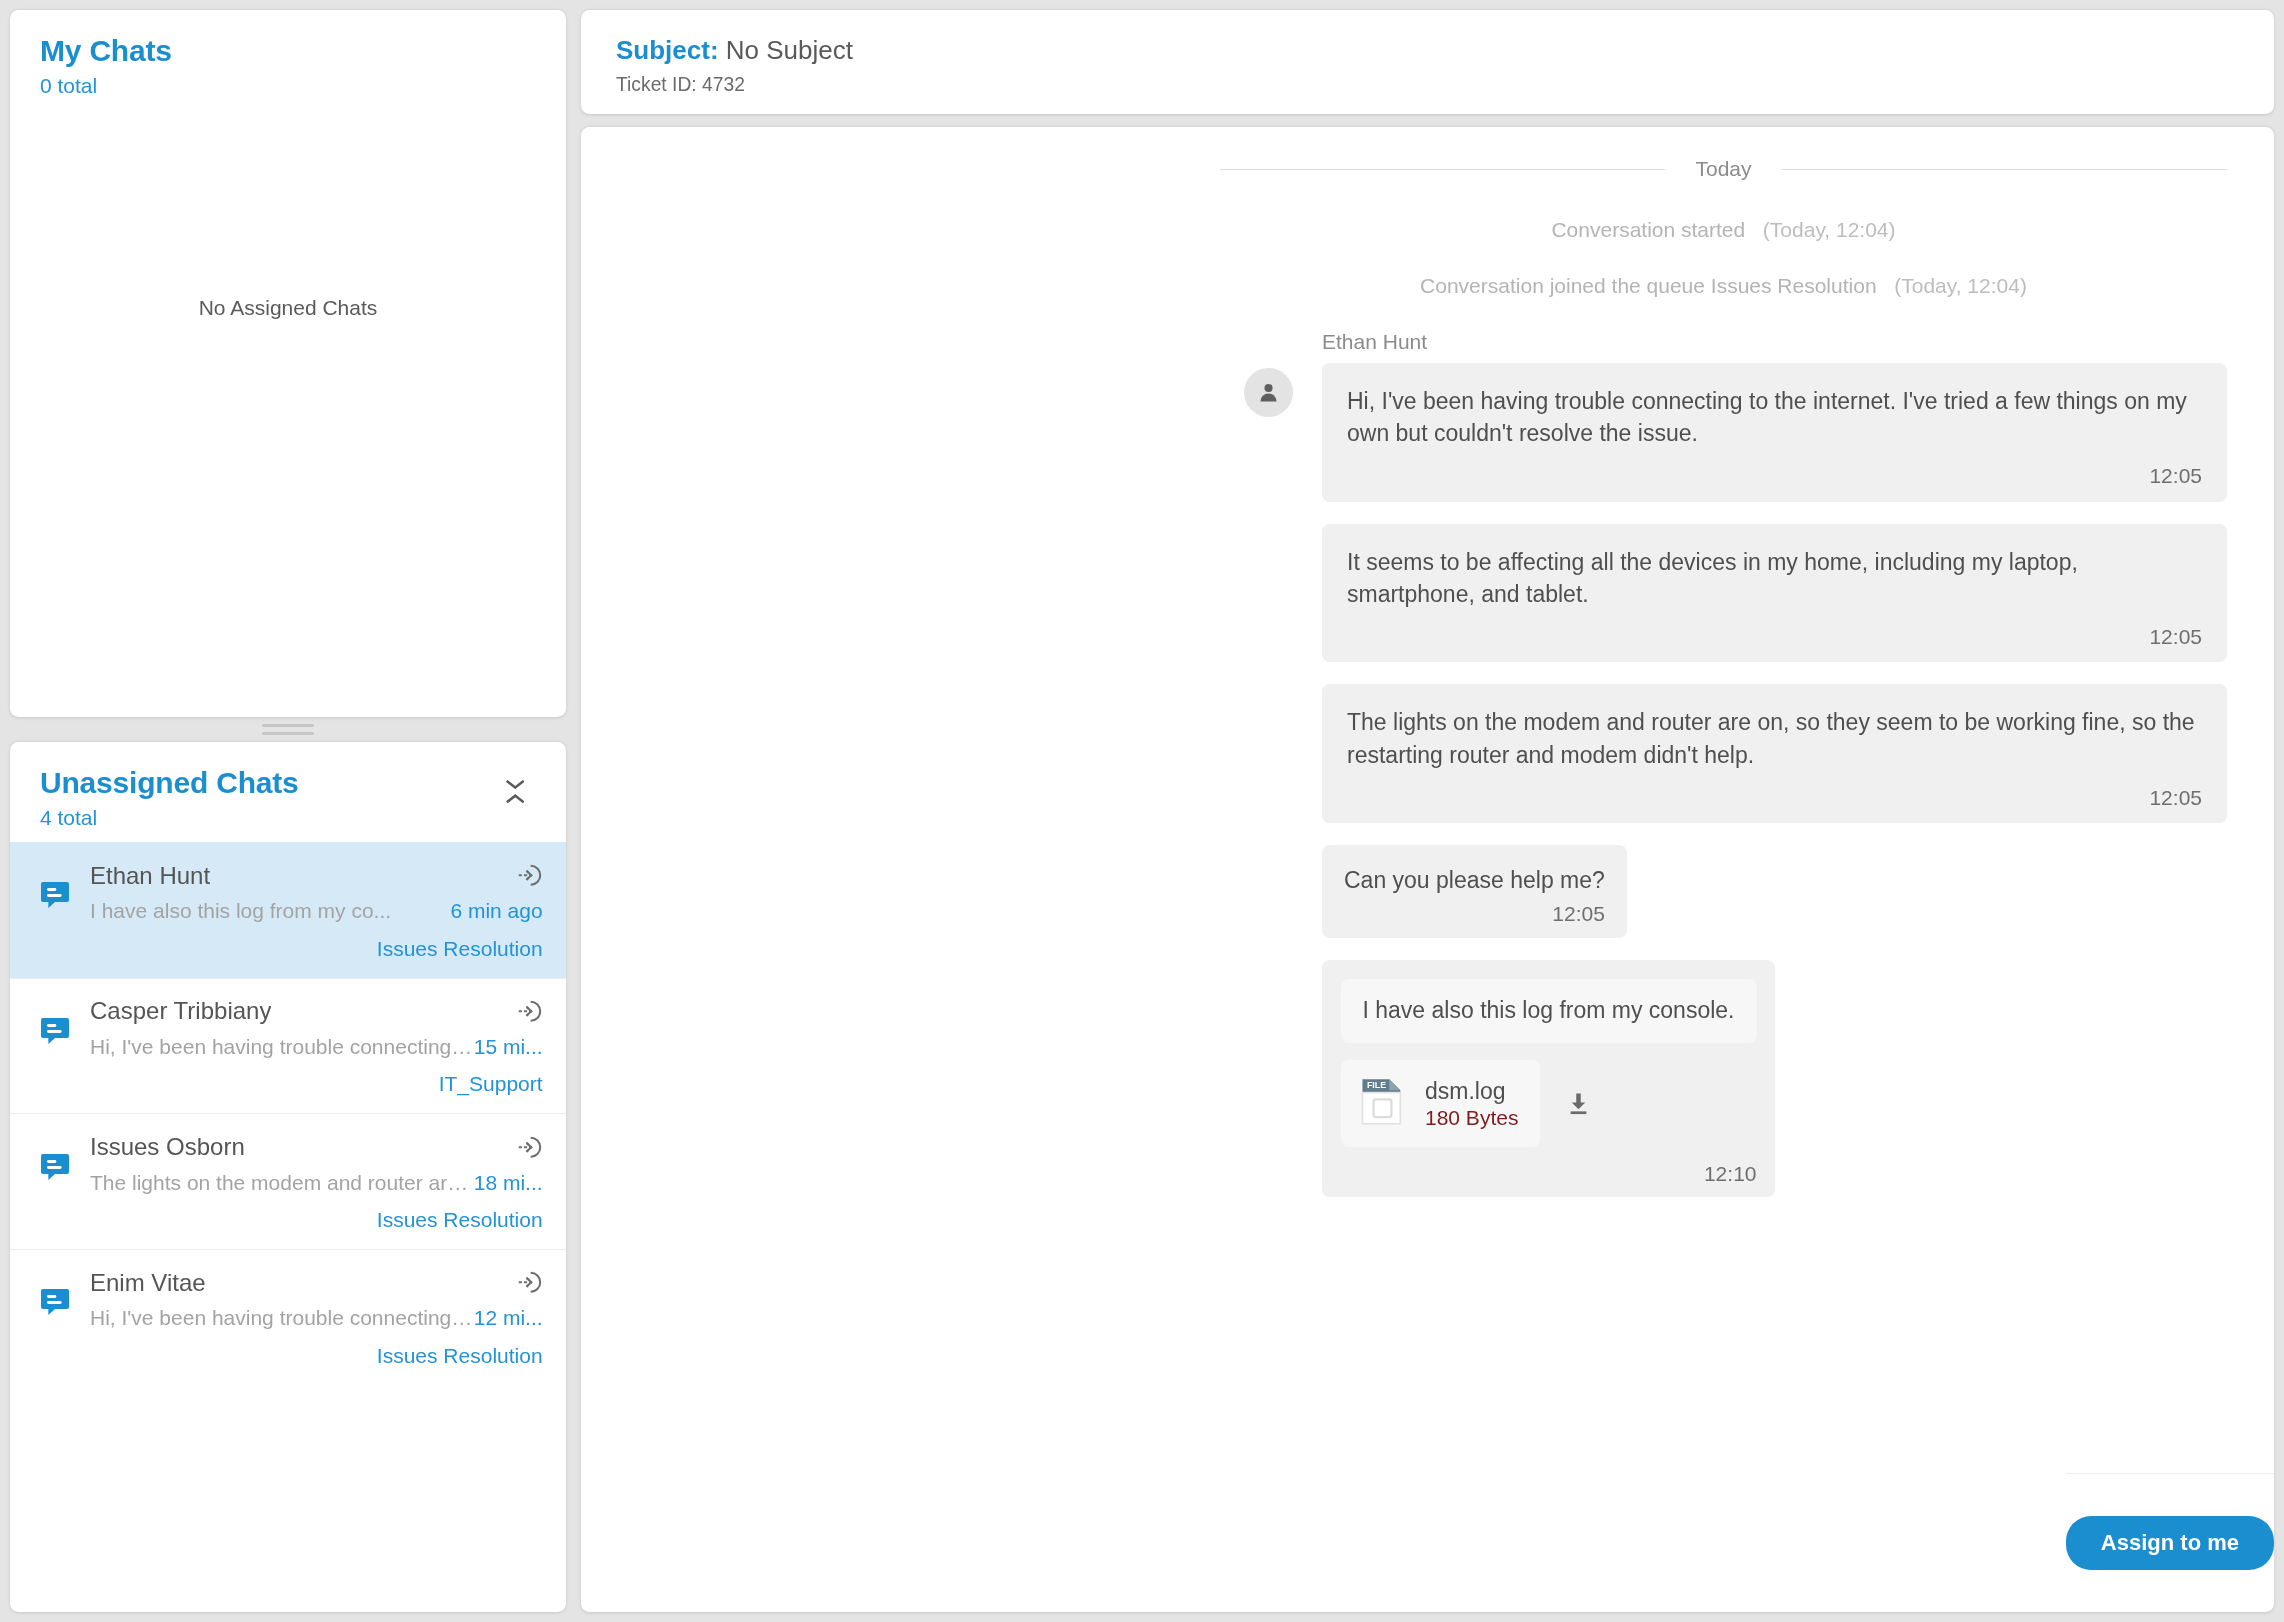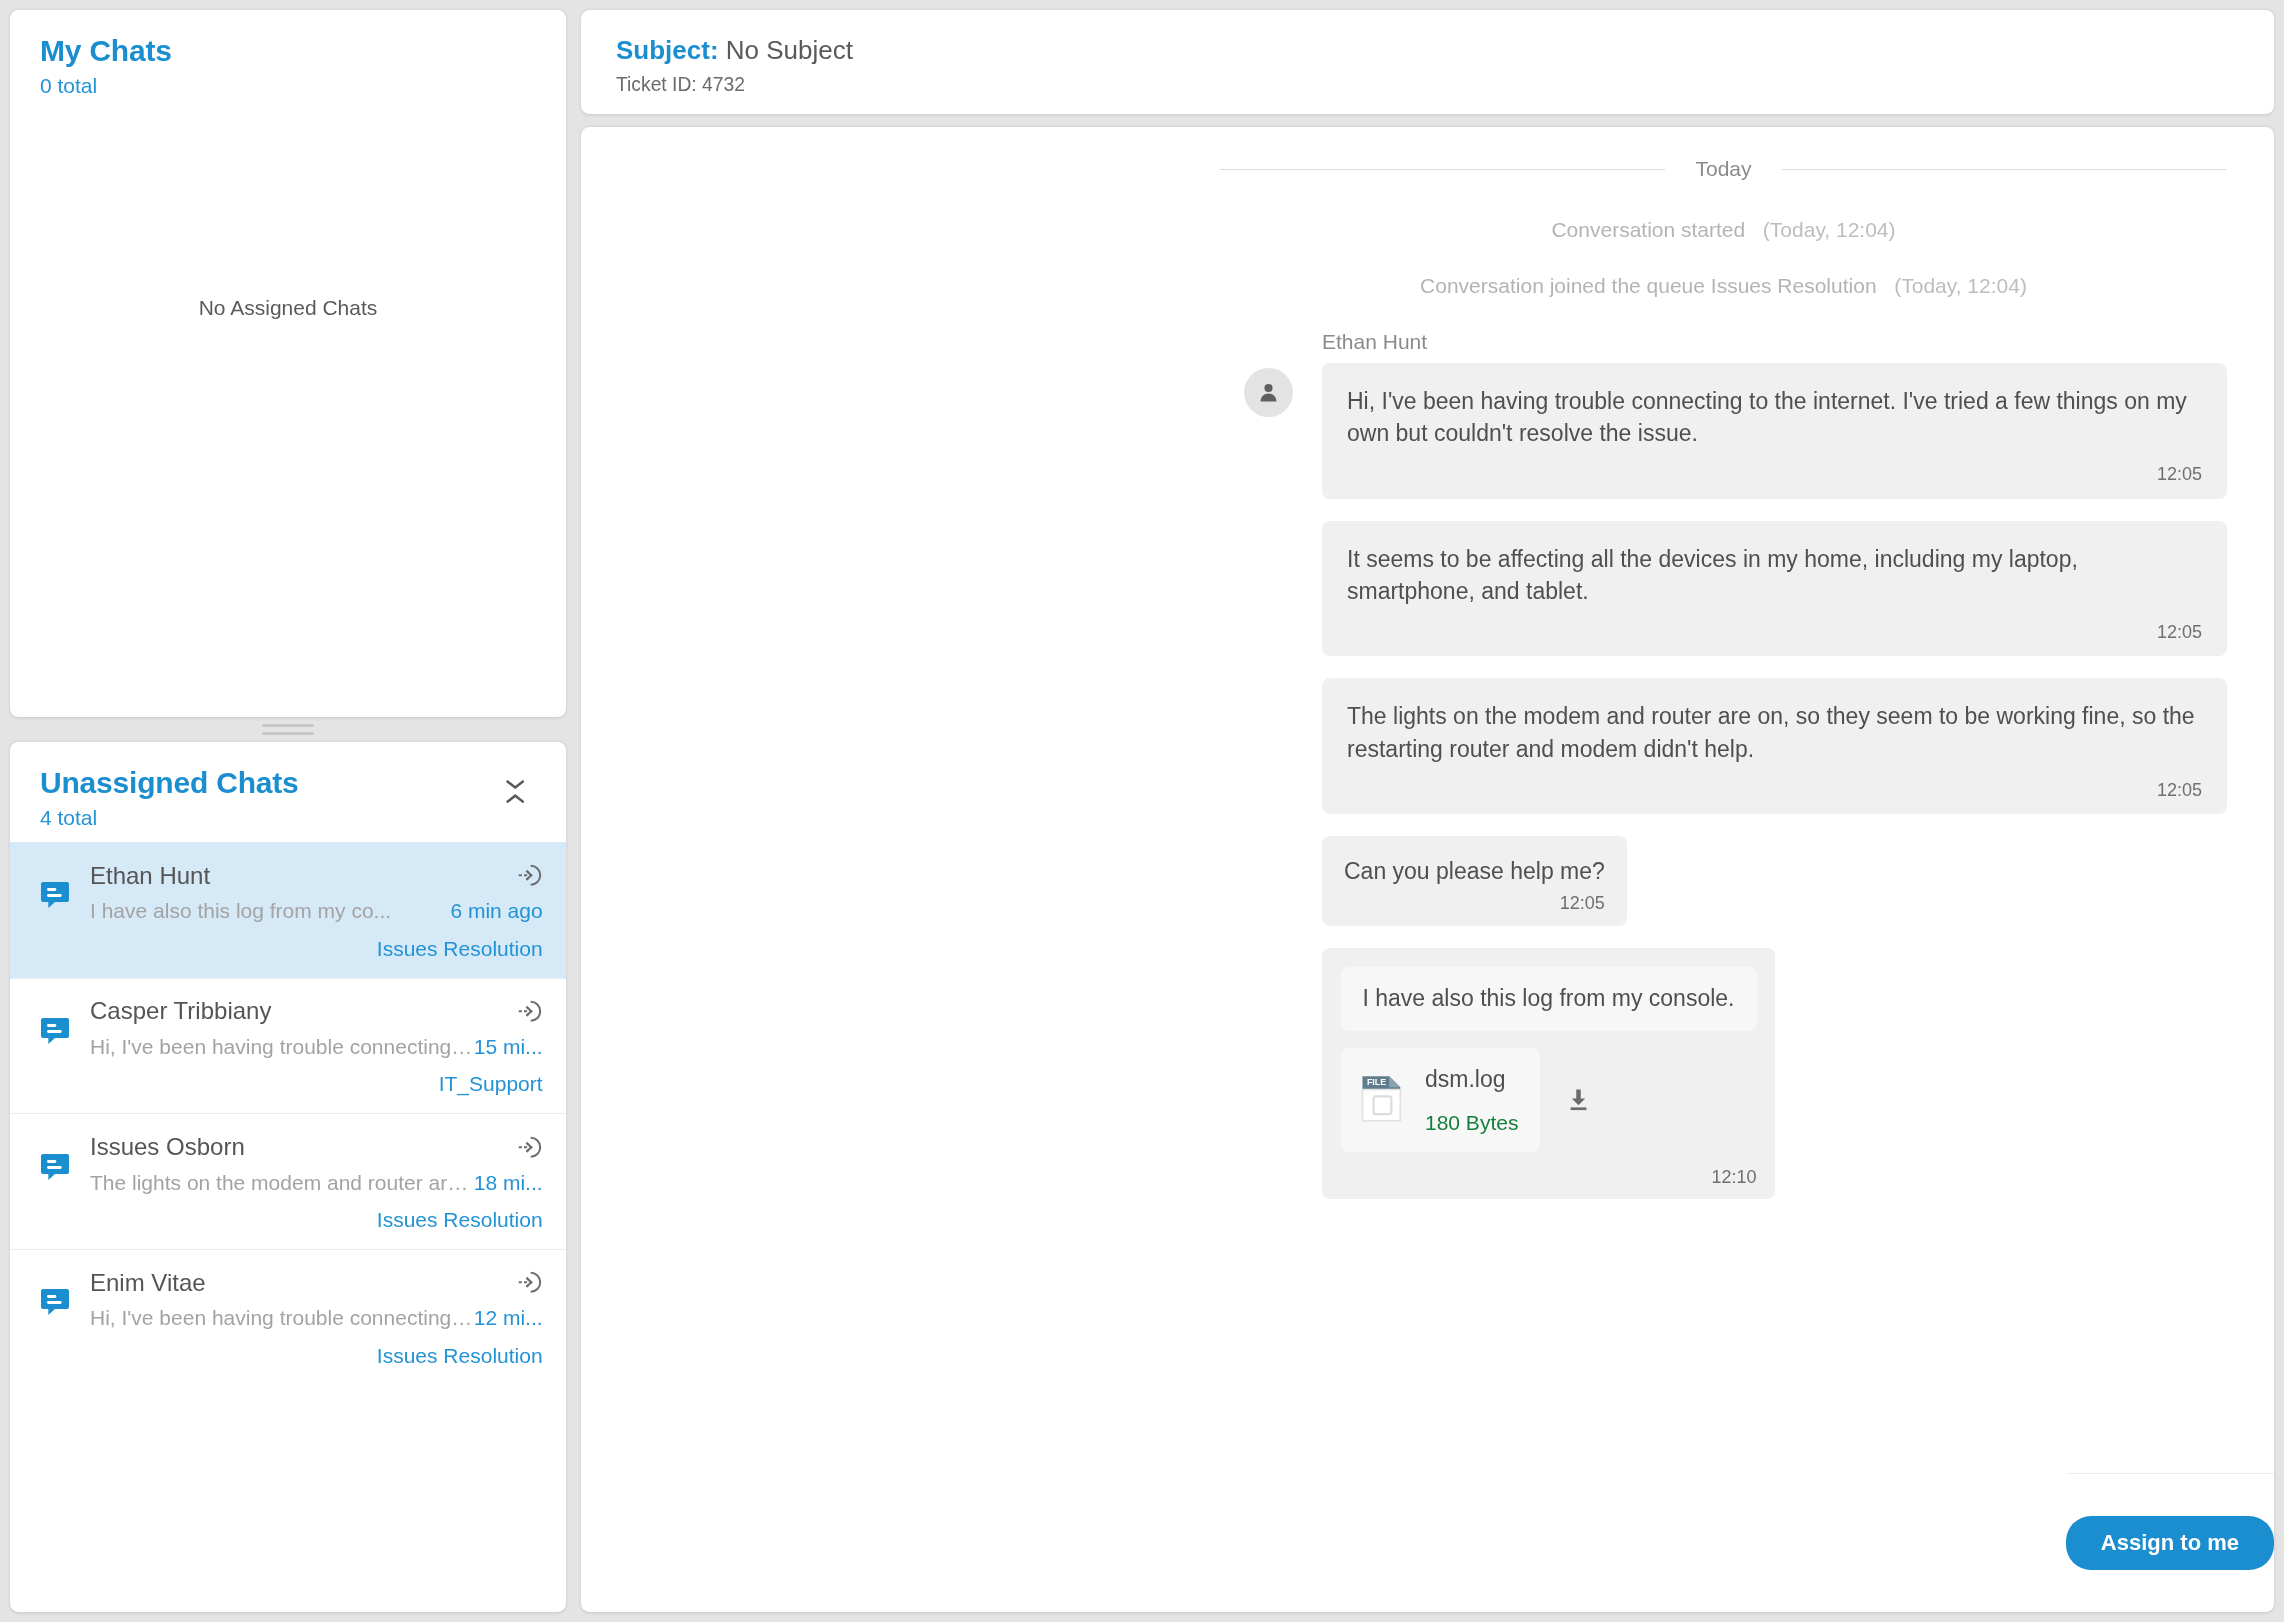--- a/index.html
+++ b/index.html
@@ -302,21 +302,21 @@
     padding: 22px 25px 13.4px 25px;
     max-width: 905px;
     min-width: 118px;
   }
   .bubble-text {
     font-size: 23px;
     color: #4f4f4f;
     line-height: 1.40;
   }
   .bubble-time {
-    font-size: 18px;
+    font-size: 21px;
     color: #6f6f6f;
     text-align: right;
     margin-top: 15px;
   }
   .bubble.short { padding: 18.5px 22px 11.8px 22px; }
   .bubble.short .bubble-time { margin-top: 6.7px; }
 
   
   .bubble.attach {
     padding: 18.5px 18.5px 11.8px 18.5px;
@@ -344,22 +344,22 @@
   }
   .file-icon { flex: 0 0 auto; }
   .file-meta { min-width: 0; }
   .file-name {
     font-size: 23px;
     color: #4f4f4f;
     line-height: 1.25;
   }
   .file-size {
     font-size: 21px;
-    color: #15803d;
-    margin-top: 17px;
+    color: #7f1d1d;
+    margin-top: 0;
   }
   .dl-btn {
     margin-left: 25px;
     cursor: pointer;
     display: flex;
     align-items: center;
   }
 
   .conv-footer {
     flex: 0 0 139px;

